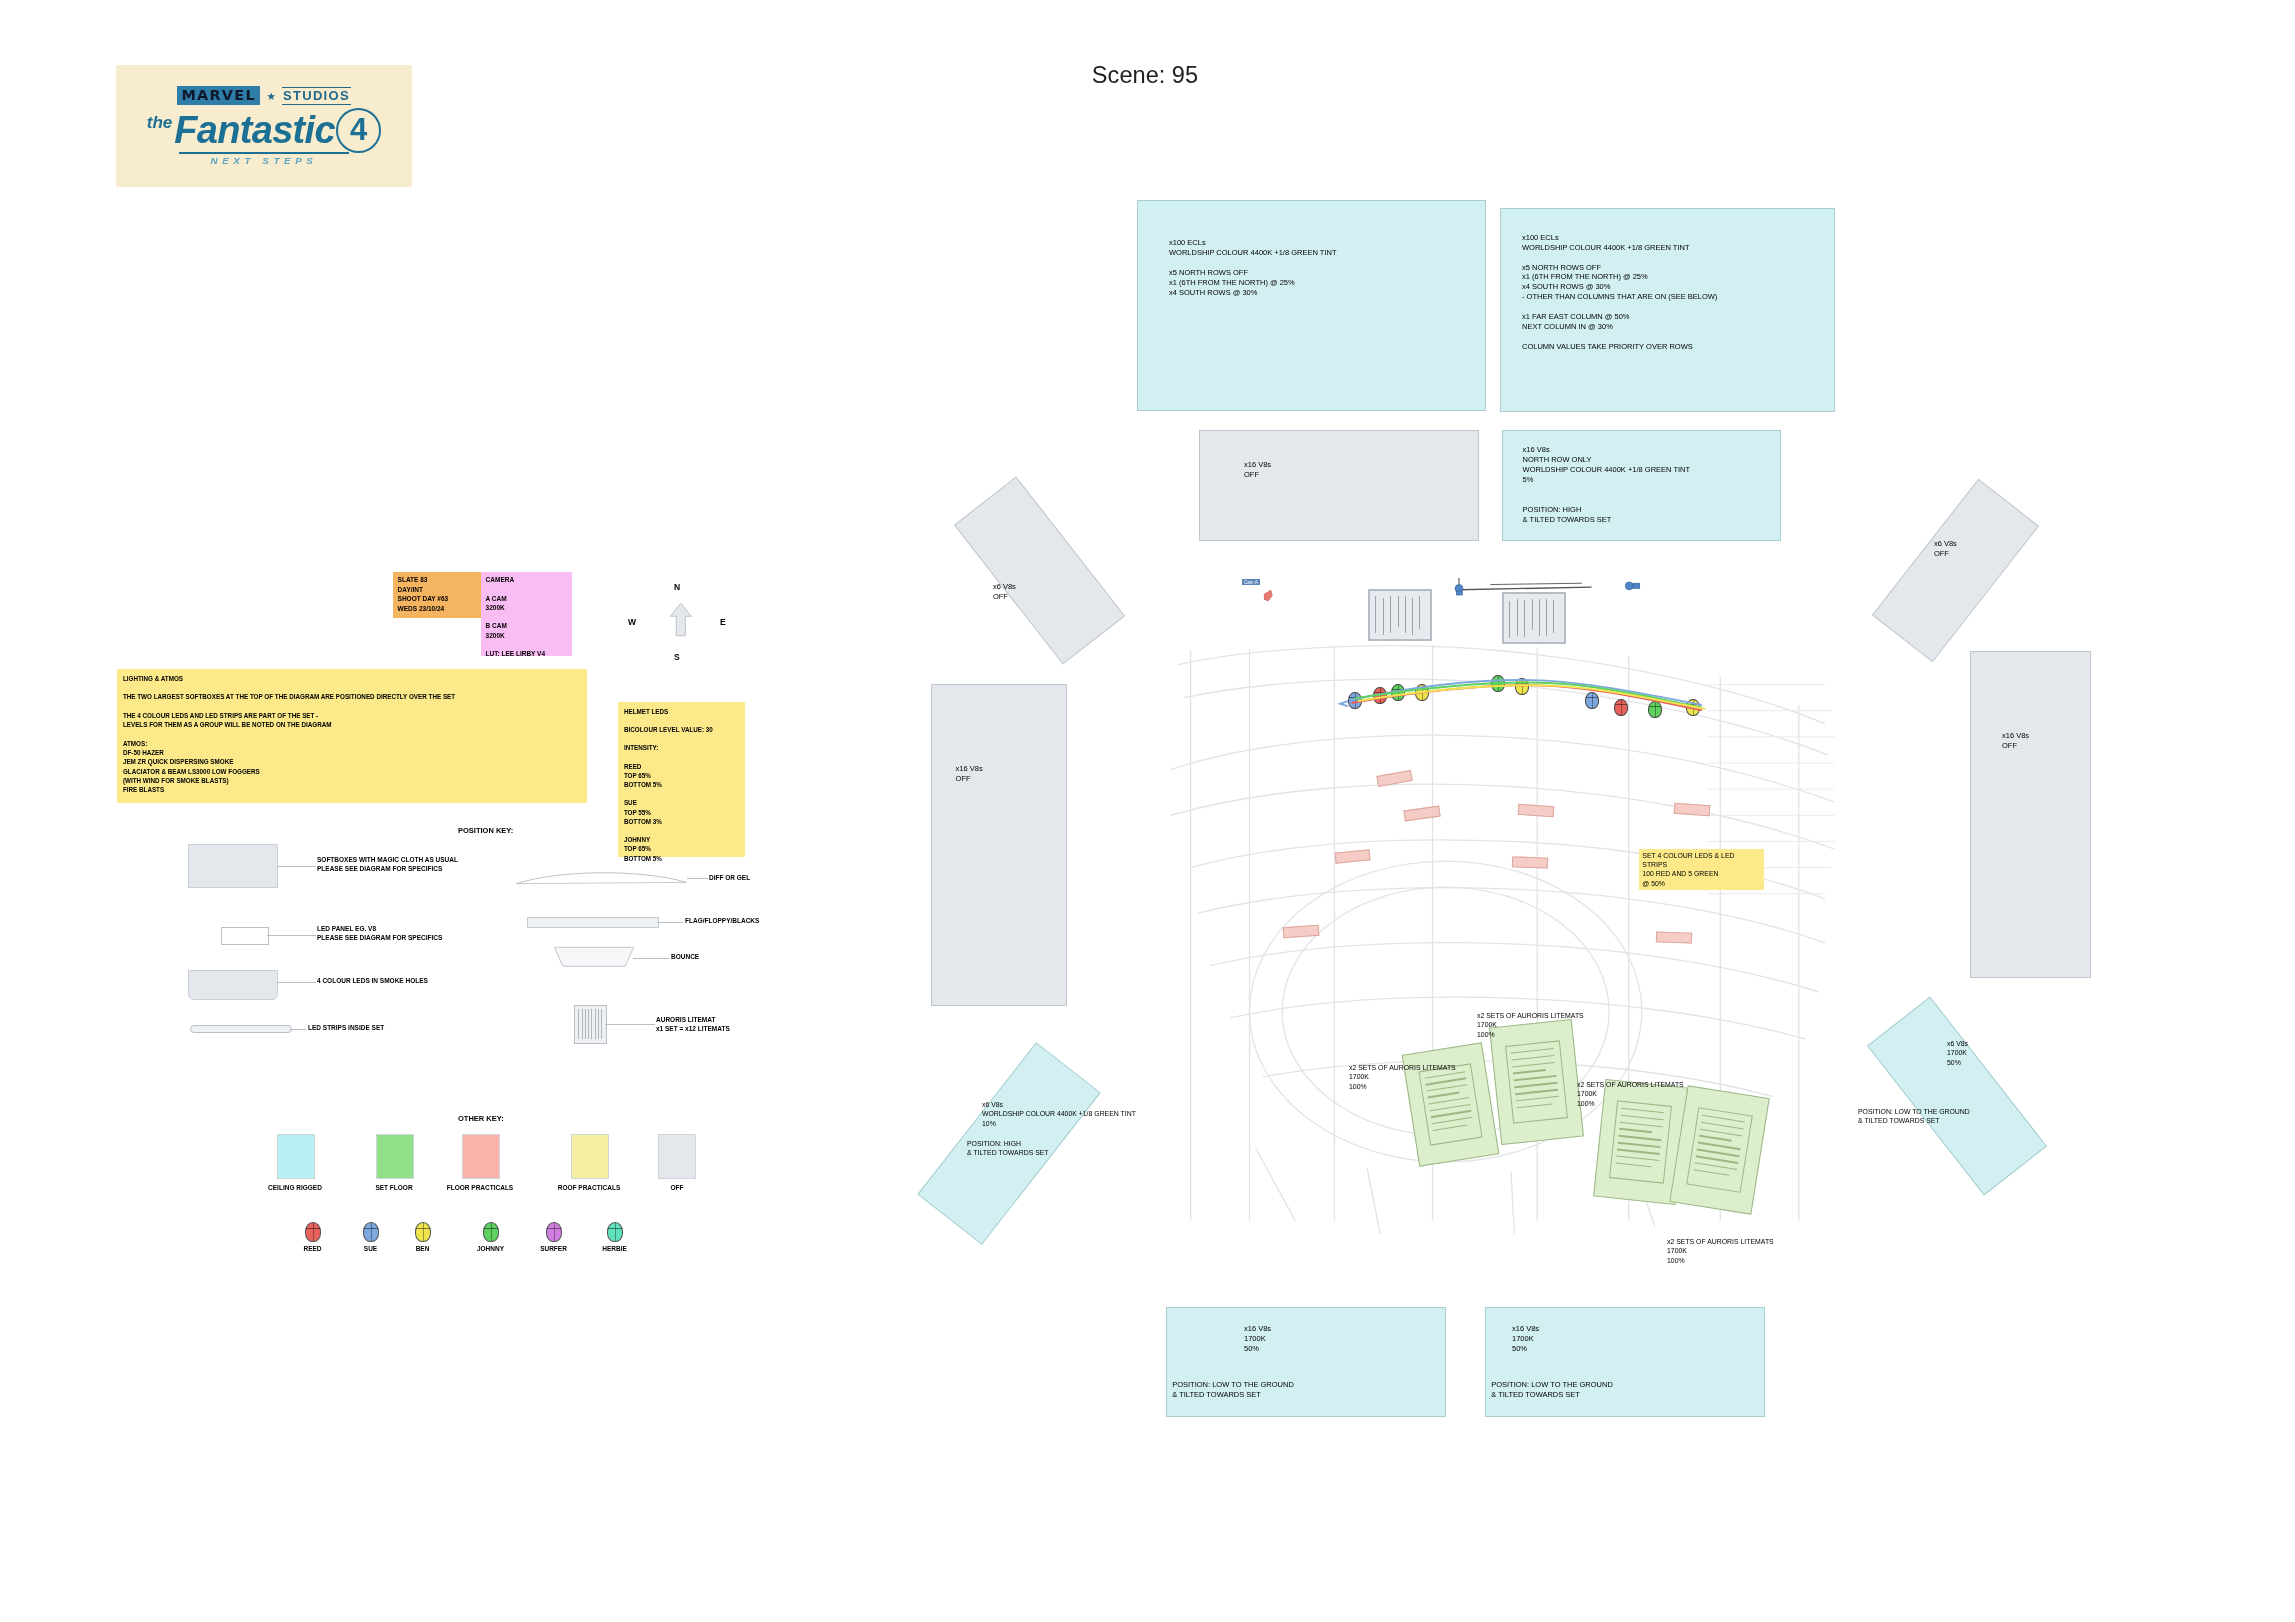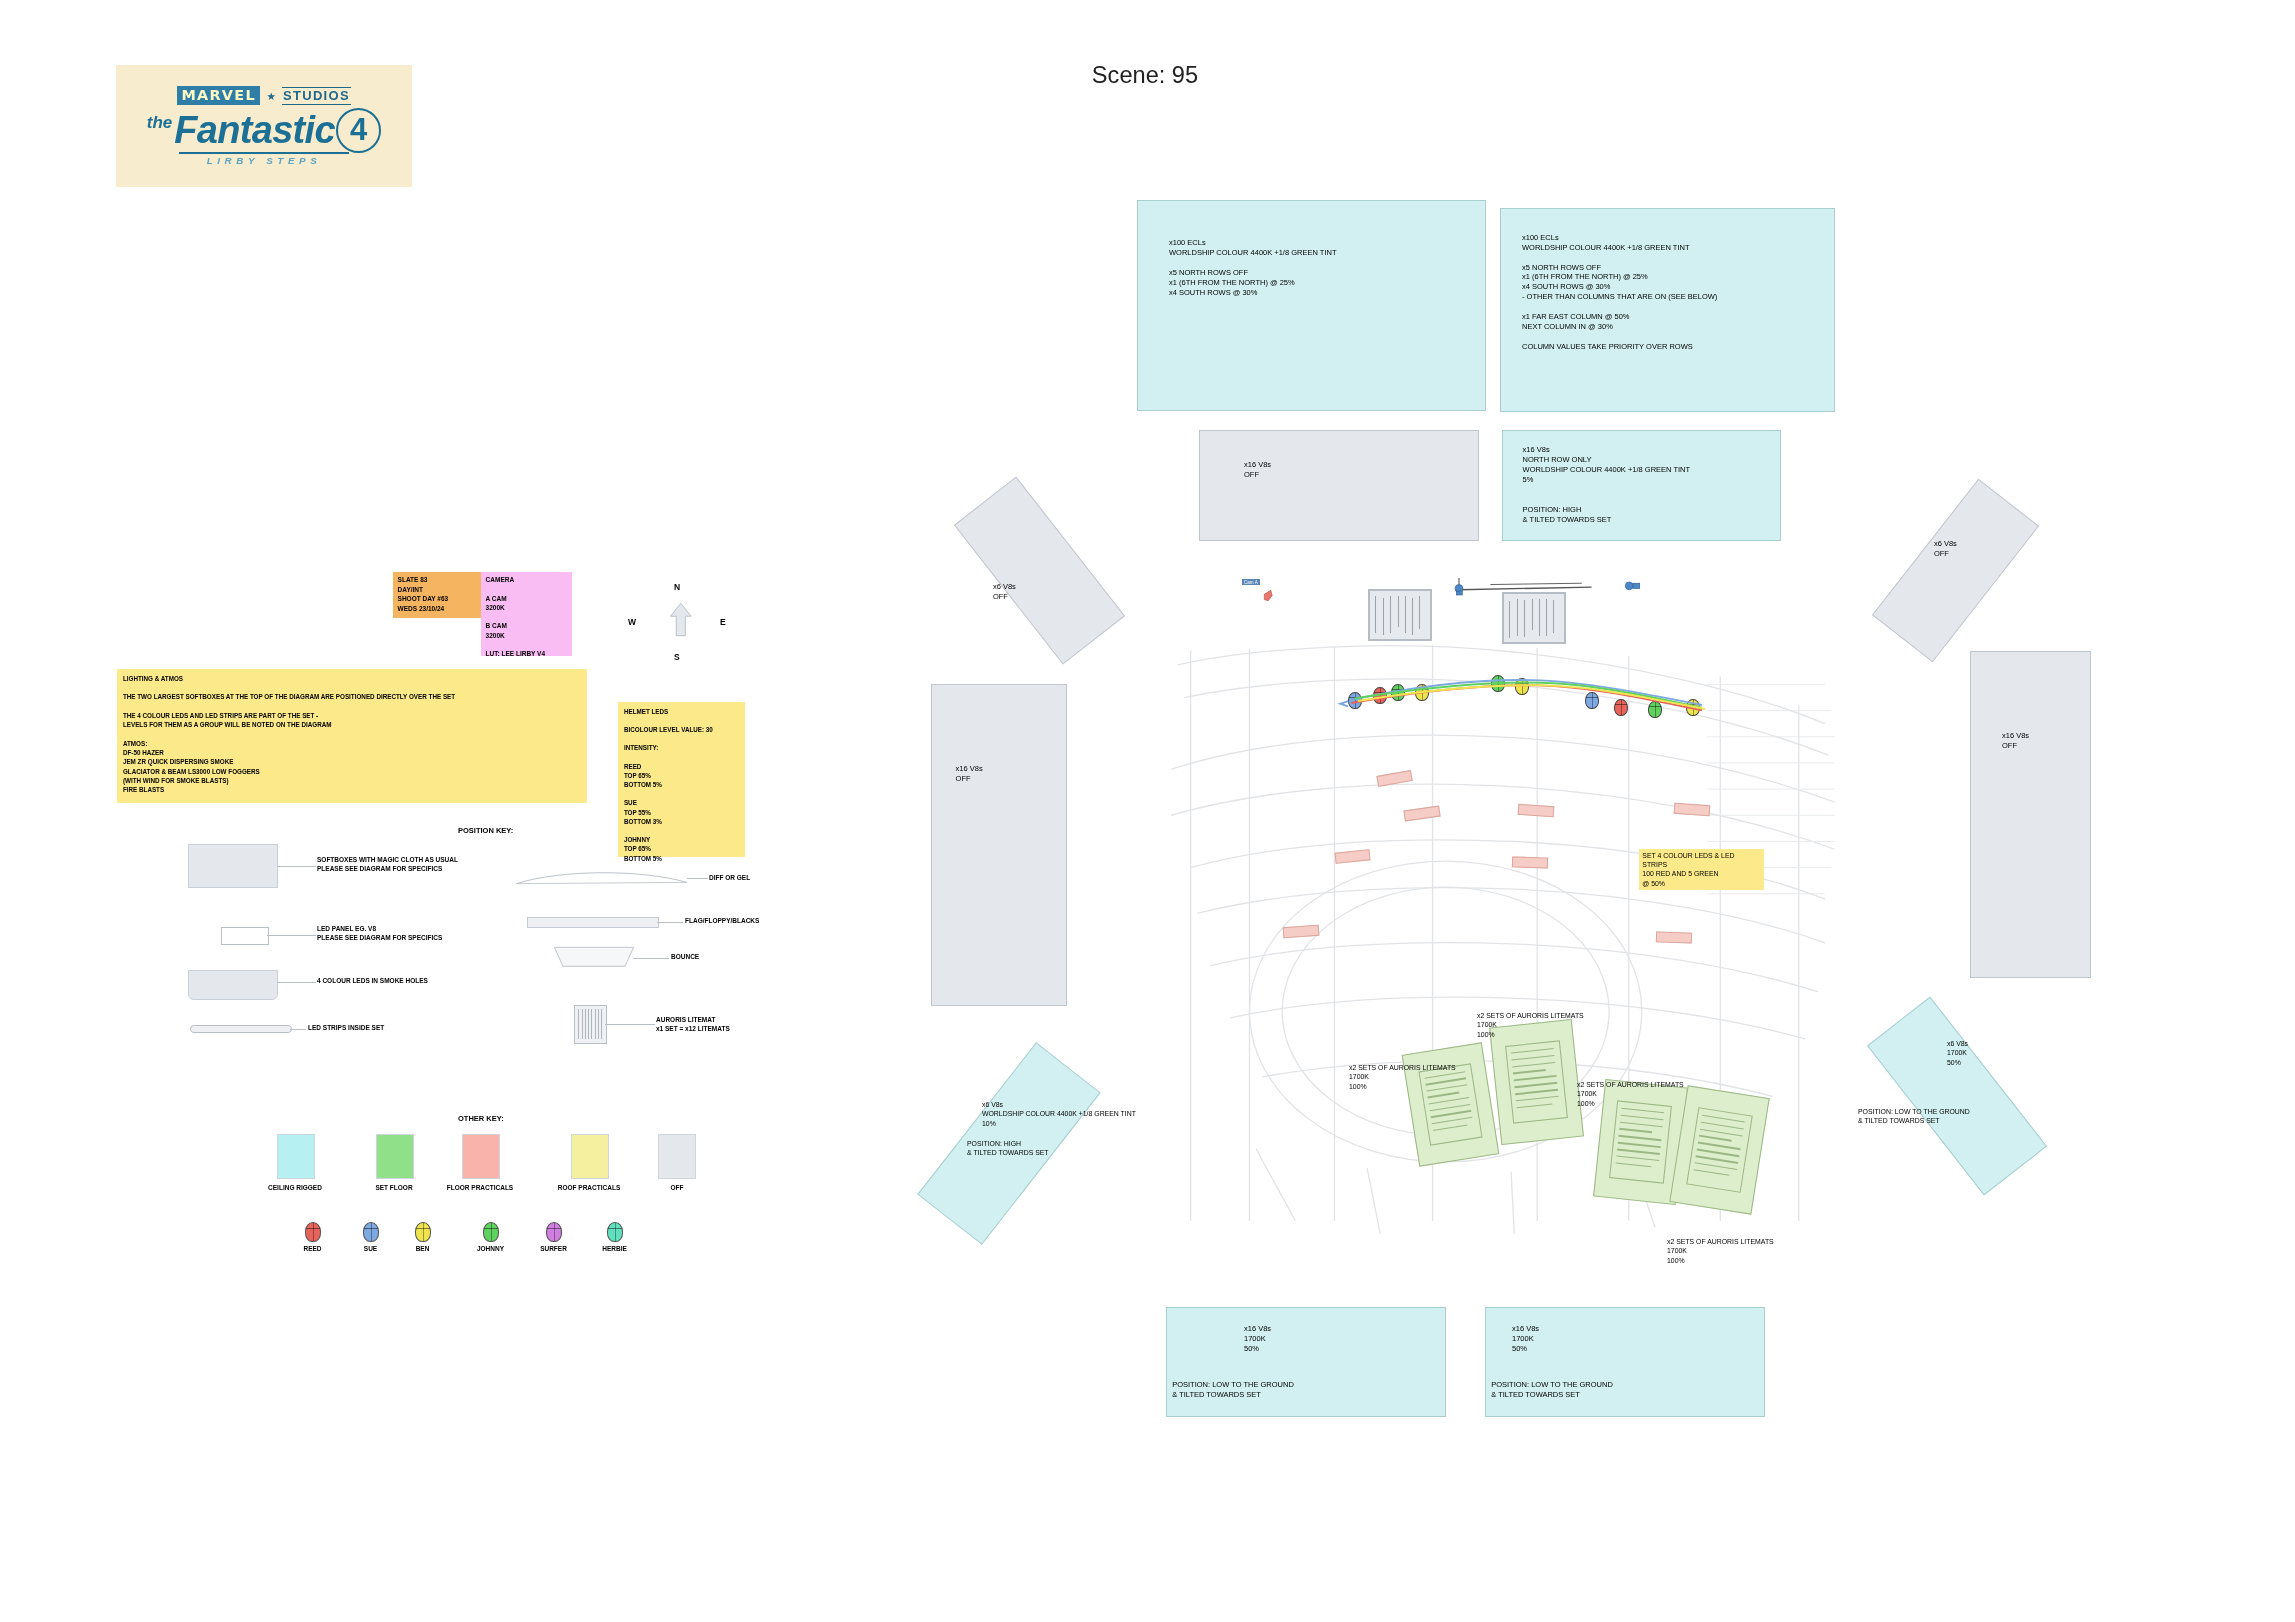--- a/index.html
+++ b/index.html
@@ -25,21 +25,21 @@
     left: 116px; top: 65px; width: 296px; height: 122px;
     background: #f7eccd;
     display: flex; flex-direction: column;
     align-items: center; justify-content: center;
   }
   #logo-marvel-row {
     display: flex; align-items: center; gap: 5.9px;
     margin-bottom: 2.6px;
   }
   #logo-marvel {
-    background: #2e7ea8; color: #fef9c3;
+    background: #2e7ea8; color: #0f172a;
     font-family: "DejaVu Sans", sans-serif;
     font-weight: bold; font-size: 14.4px; letter-spacing: 1.3px;
     padding: 1.3px 4.6px 2px 4.6px;
   }
   #logo-star { color: #20688c; font-size: 10.5px; }
   #logo-studios {
     color: #20688c; font-weight: bold; font-size: 13px;
     letter-spacing: 1.3px; border-top: 1.3px solid #20688c;
     border-bottom: 1.3px solid #20688c; padding: 0.7px 1.3px;
   }
@@ -273,21 +273,21 @@
       <span id="logo-marvel">MARVEL</span>
       <span id="logo-star">★</span>
       <span id="logo-studios">STUDIOS</span>
     </div>
     <div id="logo-title-row">
       <span id="logo-the">the</span>
       <span id="logo-fantastic">Fantastic</span>
       <span id="logo-four">4</span>
     </div>
     <div id="logo-underline"></div>
-    <div id="logo-first-steps">LIRBY STEPS</div>
+    <div id="logo-first-steps">NEXT STEPS</div>
   </div>
 
   <div class="abs" id="scene-title">Scene: 95</div>
 
   <div class="abs" id="slate-box">SLATE 83
 DAY/INT
 SHOOT DAY #63
 WEDS 23/10/24</div>
   <div class="abs" id="camera-box">CAMERA
 

